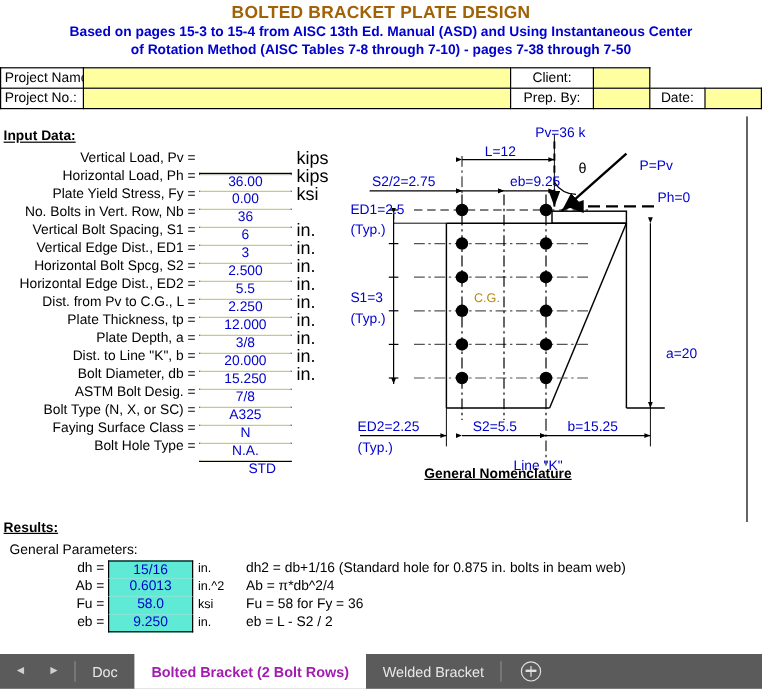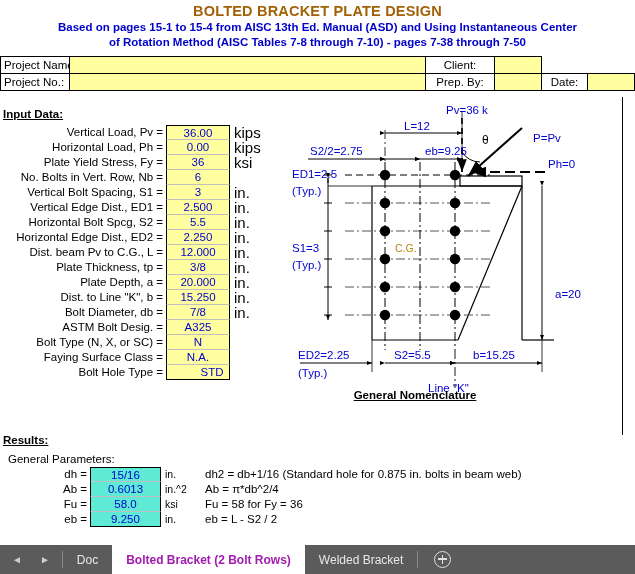--- a/index.html
+++ b/index.html
@@ -40,24 +40,25 @@
   }
 
   
   .inputs{position:absolute;left:0;top:125px;width:290px;}
   .irow{height:15px;line-height:15px;display:flex;align-items:stretch;}
   .irow .ilabel{
     width:166px;text-align:right;padding-right:3px;
     font-size:11.5px;white-space:nowrap;box-sizing:border-box;
   }
   .irow .ival{
-    width:64px;background:#ffffa0;color:#0000cd;text-align:center;
+    width:77px;background:#ffffa0;color:#0000cd;text-align:center;
     font-size:11.5px;box-sizing:border-box;
     border-left:1px solid #000;border-right:1px solid #000;
     border-bottom:1px solid #c0c0c0;
+    margin-top:19px;
   }
   .irow:first-child .ival{border-top:1px solid #000;}
   .irow:last-child .ival{border-bottom:1px solid #000;padding-left:28px;}
   .irow .iunit{
     padding-left:4px;font-size:15px;white-space:nowrap;
   }
 
   
   .results{position:absolute;left:0;top:452px;width:635px;}
   .res-sub{font-size:11.5px;padding-left:8px;height:15px;line-height:15px;}
@@ -105,21 +106,21 @@
   .plus-circle::before{left:3px;right:3px;top:6.3px;height:1.4px;}
   .plus-circle::after{top:3px;bottom:3px;left:6.3px;width:1.4px;}
   svg text{font-family:"Liberation Sans", sans-serif;}
 </style>
 </head>
 <body>
 
 <div class="sheet">
 
   <div class="title-row">BOLTED BRACKET PLATE DESIGN</div>
-  <div class="subtitle">Based on pages 15-1 to 15-4 from AISC 13th Ed. Manual (ASD) and Using Instantaneous Center</div>
+  <div class="subtitle">Based on pages 15-3 to 15-4 from AISC 13th Ed. Manual (ASD) and Using Instantaneous Center</div>
   <div class="subtitle">of Rotation Method (AISC Tables 7-8 through 7-10) - pages 7-38 through 7-50</div>
 
   <div class="hdr" style="top:56px;">
     <table>
       <tbody>
           <tr>
         <td class="lbl" style="width:62px;">Project Name:</td>
         <td class="inp" style="width:349px;"></td>
         <td class="lbl c" style="width:62px;">Client:</td>
         <td class="inp"></td>
@@ -172,21 +173,21 @@
         <div class="ilabel">Horizontal Bolt Spcg, S2 =</div>
         <div class="ival">5.5</div>
         <div class="iunit">in.</div>
       </div>
       <div class="irow">
         <div class="ilabel">Horizontal Edge Dist., ED2 =</div>
         <div class="ival">2.250</div>
         <div class="iunit">in.</div>
       </div>
       <div class="irow">
-        <div class="ilabel">Dist. beam Pv to C.G., L =</div>
+        <div class="ilabel">Dist. from Pv to C.G., L =</div>
         <div class="ival">12.000</div>
         <div class="iunit">in.</div>
       </div>
       <div class="irow">
         <div class="ilabel">Plate Thickness, tp =</div>
         <div class="ival">3/8</div>
         <div class="iunit">in.</div>
       </div>
       <div class="irow">
         <div class="ilabel">Plate Depth, a =</div>

